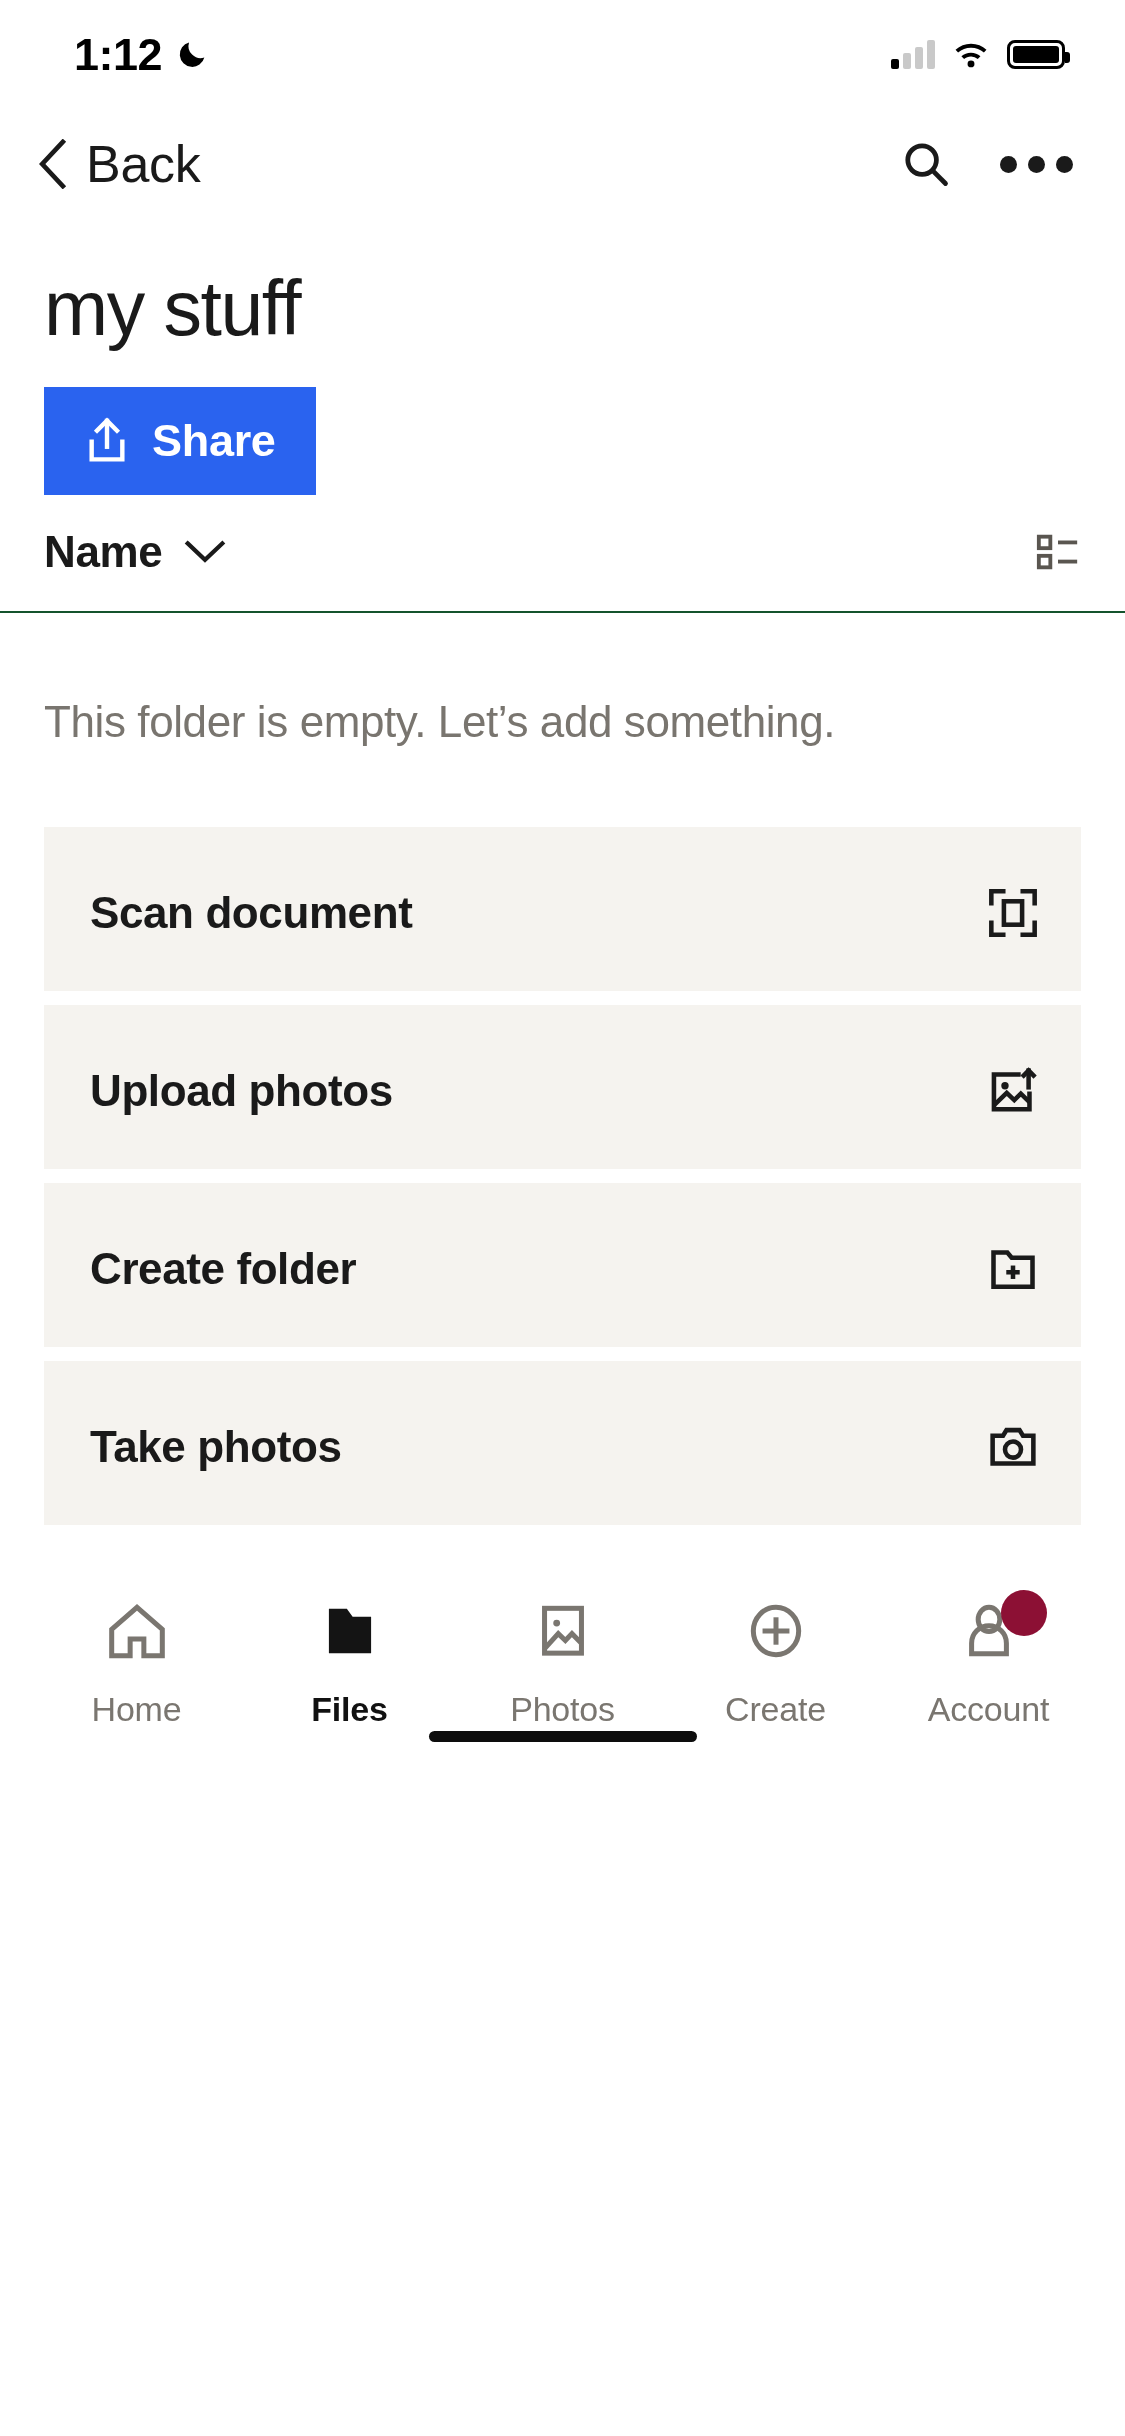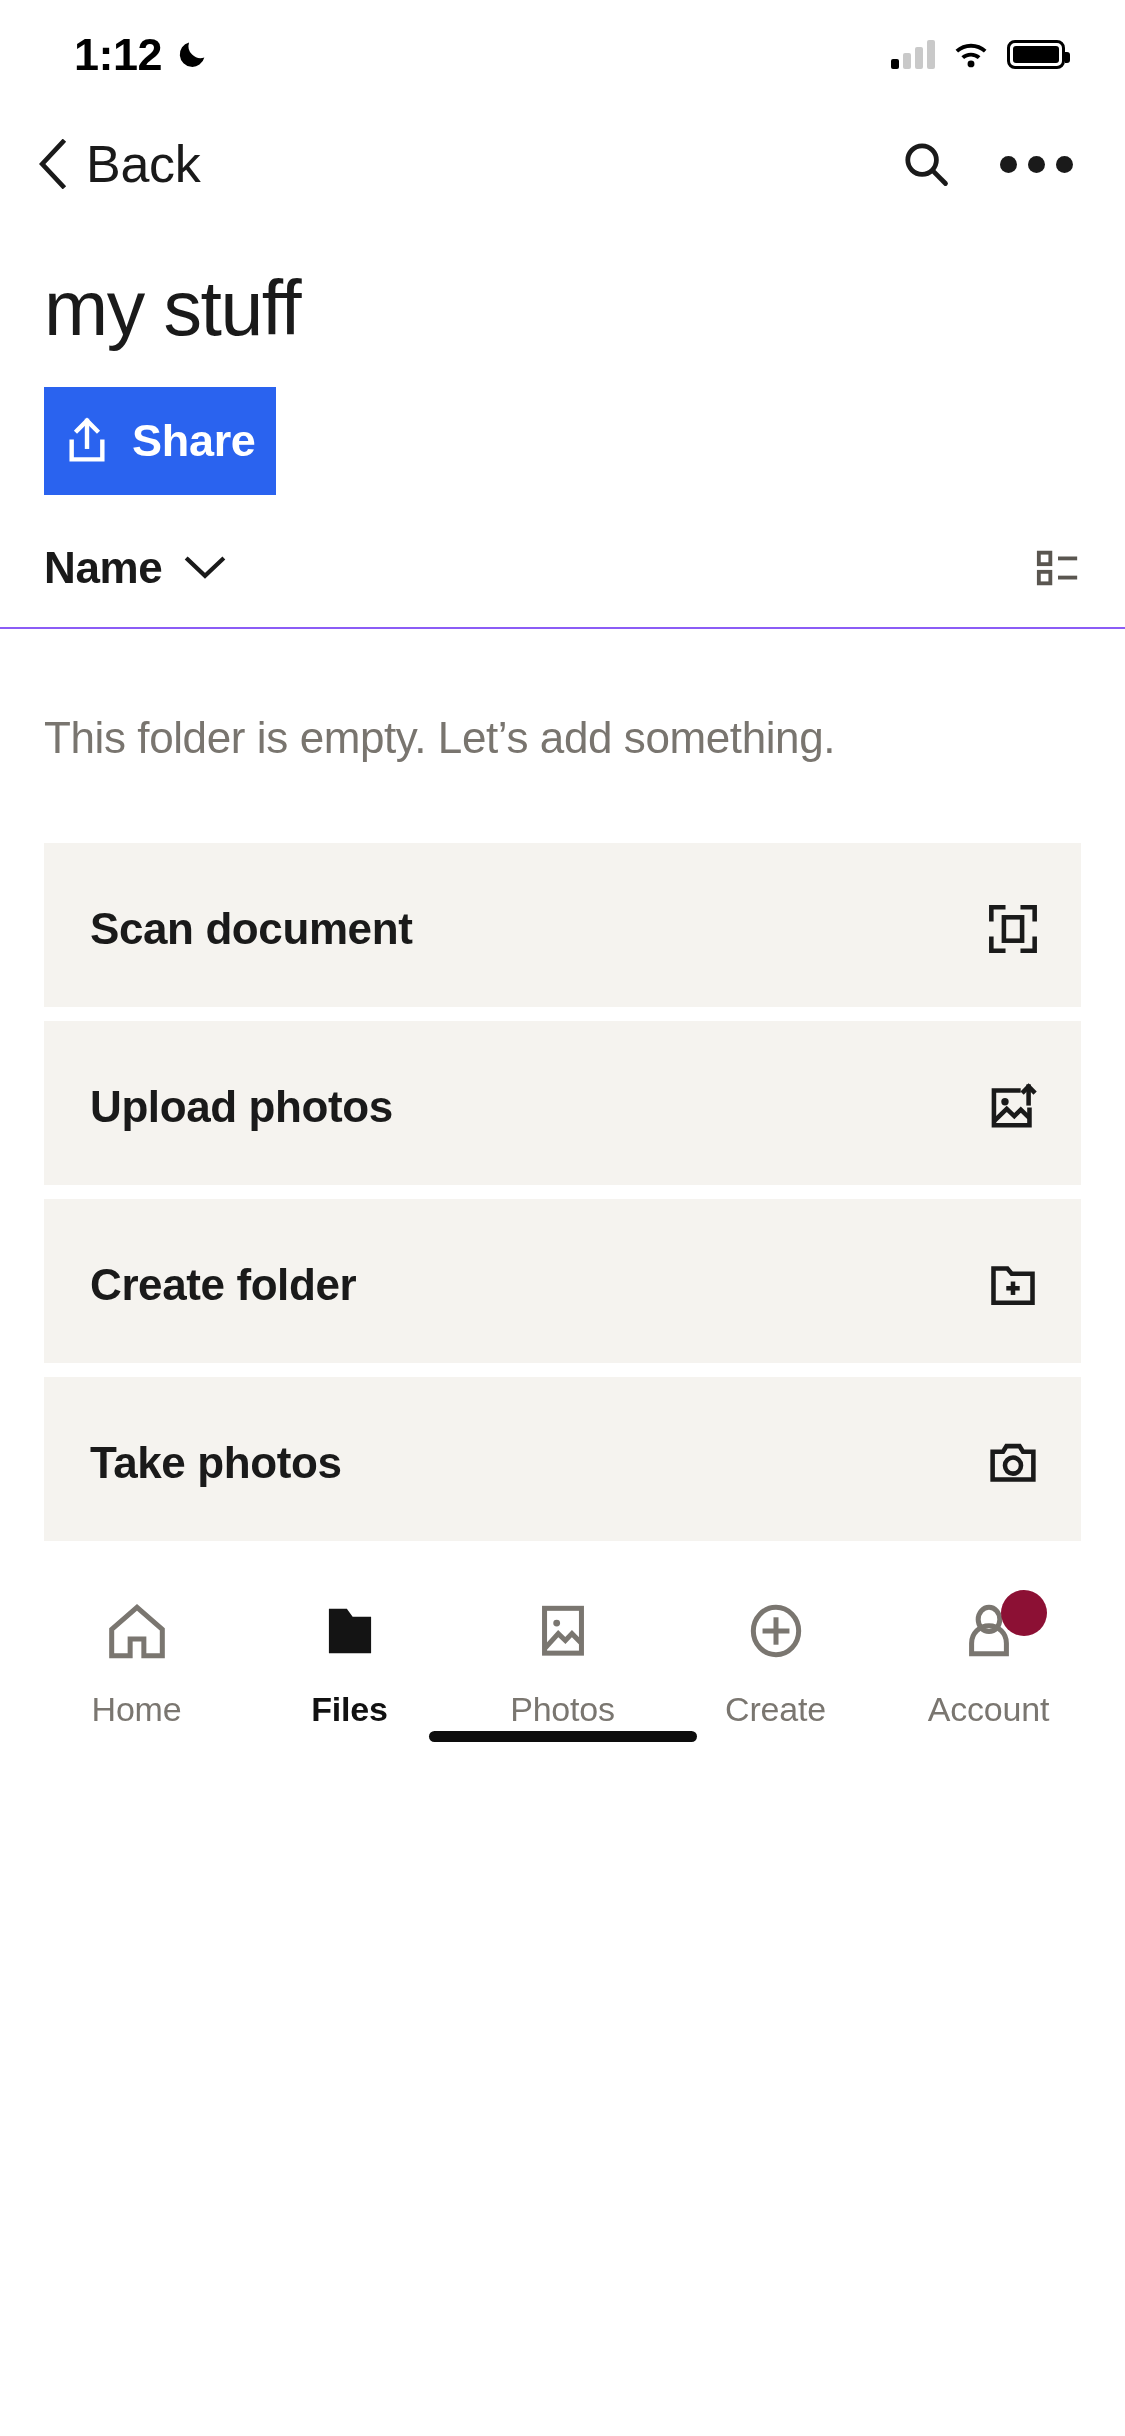--- a/index.html
+++ b/index.html
@@ -71,33 +71,33 @@
     letter-spacing:-1.5px; font-weight:400;
   }
   .page-subtitle {
     margin-top:22px;
     font-size:40px; color:#6e6a64; letter-spacing:-0.2px;
   }
   .share-btn {
     margin-top:38px;
     display:inline-flex; align-items:center; gap:22px;
     background:#2a63ef; color:#fff;
-    height:108px; padding:0 20px;
+    height:108px; padding:0 40px;
     border:none; cursor:pointer;
     font-family:inherit;
   }
   .share-icon { width:46px; height:50px; display:block; }
   .share-label { font-size:45px; font-weight:700; letter-spacing:-0.3px; }
 
   
   .sortbar {
-    margin-top:48px;
+    margin-top:32px;
     padding:0 44px 34px 44px;
     display:flex; align-items:center; justify-content:space-between;
-    border-bottom:2px solid #8b5cf6;
+    border-bottom:2px solid #14532d;
   }
   .sort-ctl { display:flex; align-items:center; gap:22px; cursor:pointer; }
   .sort-label { font-size:44px; font-weight:700; color:#1a1a1a; letter-spacing:-0.4px; }
   .chev-down { width:42px; height:26px; display:block; }
   .viewtoggle-icon { width:46px; height:40px; display:block; }
 
   
   .content { flex:1 1 auto; padding:0 44px; }
   .empty-msg {
     margin-top:84px;

